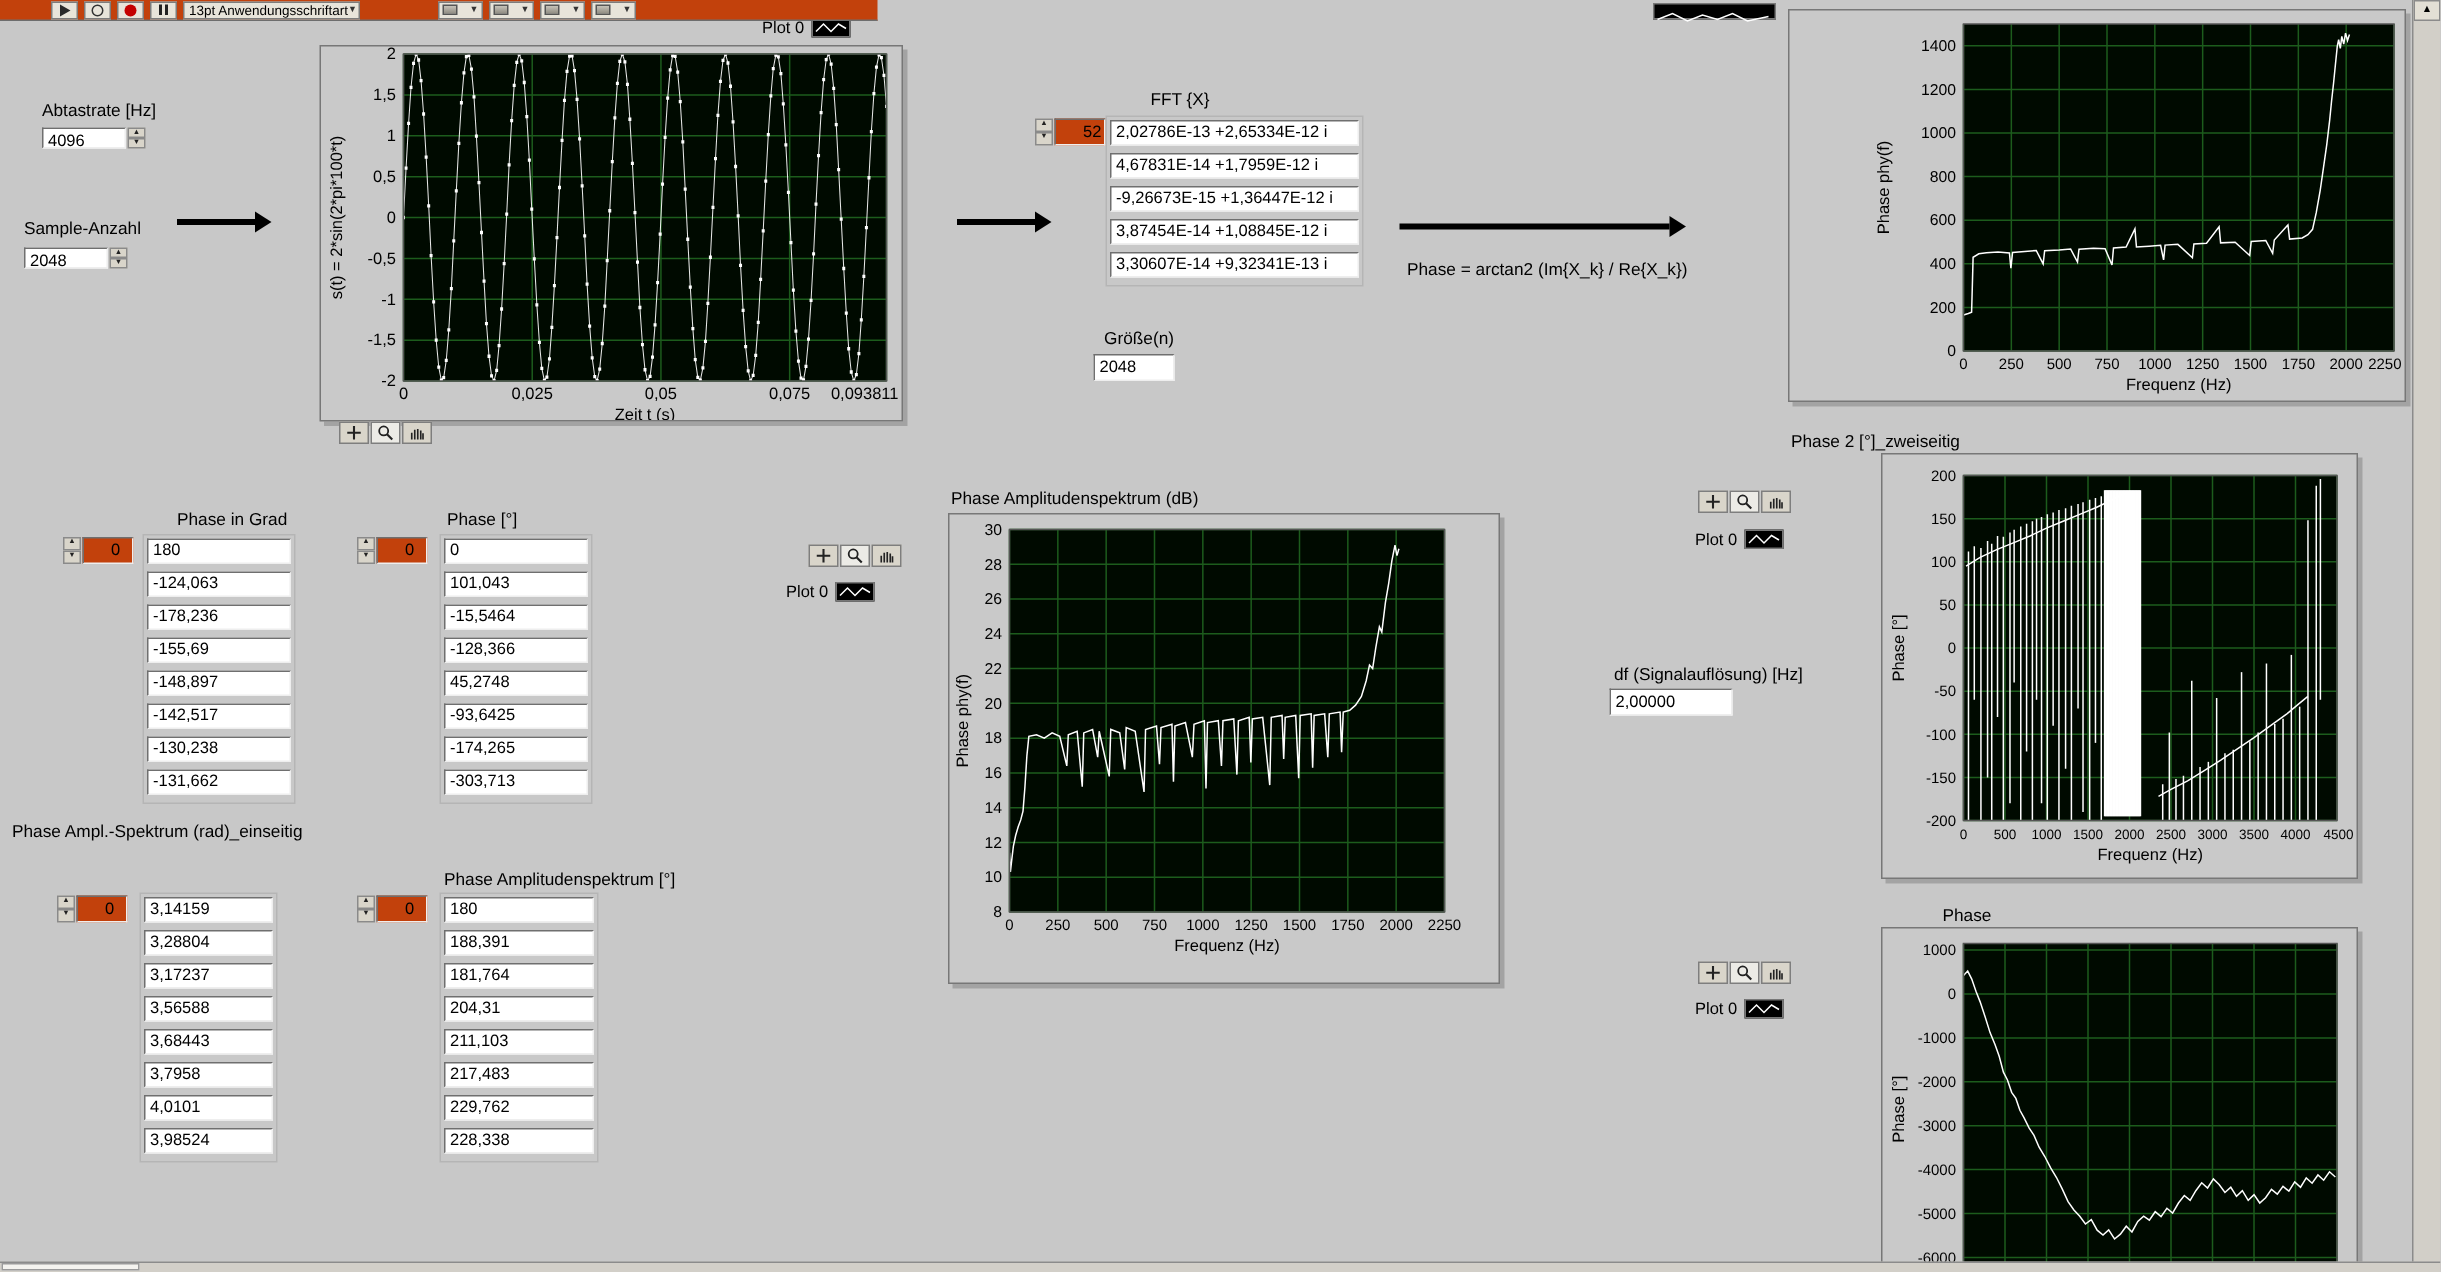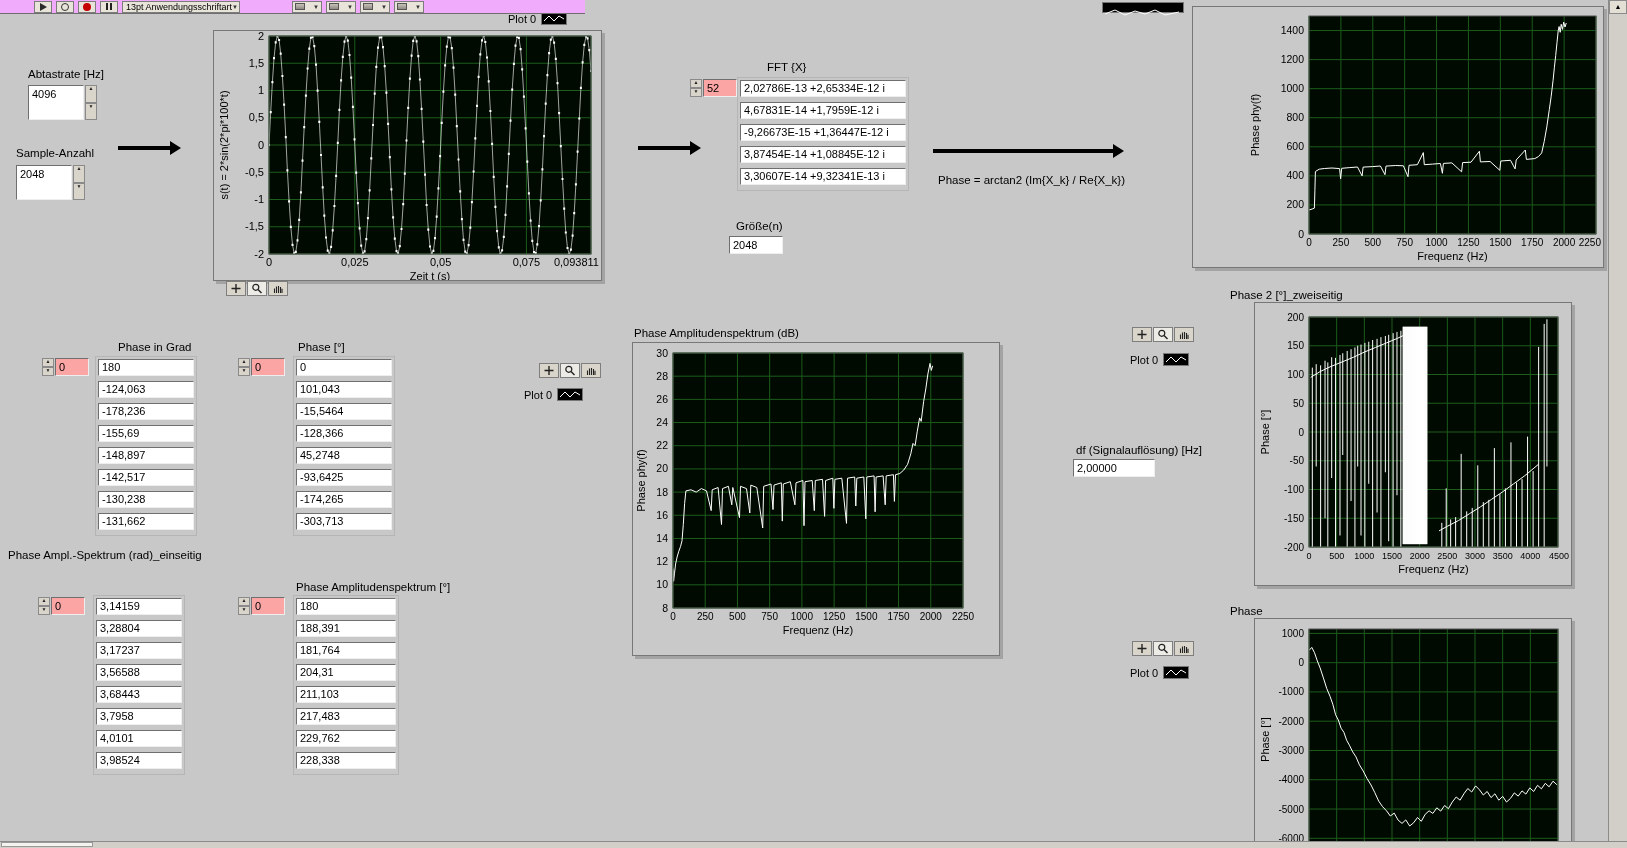--- a/index.html
+++ b/index.html
@@ -1,40 +1,40 @@
 <!DOCTYPE html>
 <html><head>
 <meta charset="utf-8">
 <style>
 *{margin:0;padding:0;box-sizing:border-box}
 html,body{width:1627px;height:848px;overflow:hidden}
 body{background:#c8c8c8;font-family:"Liberation Sans","DejaVu Sans",sans-serif;position:relative;color:#000}
 .abs{position:absolute}
 .lv-label{position:absolute;font-size:11.5px;white-space:nowrap}
-.toolbar{position:absolute;left:0;top:0;width:585px;height:14px;background:#f0abfc;border-bottom:1px solid #6e6e6e;display:flex;align-items:center;gap:4px;padding-left:34px;z-index:5}
+.toolbar{position:absolute;left:0;top:0;width:585px;height:14px;background:#c2410c;border-bottom:1px solid #6e6e6e;display:flex;align-items:center;gap:4px;padding-left:34px;z-index:5}
 .tb-btn{width:18px;height:12px;background:#e8e4da;border:1px solid #7c7c7c;display:flex;align-items:center;justify-content:center;padding:0;cursor:pointer}
 .run-tri{width:0;height:0;border-left:7px solid #2a2a2a;border-top:4px solid transparent;border-bottom:4px solid transparent}
 .cont-circ{width:8px;height:8px;border:1.5px solid #333;border-radius:50%}
 .abort-dot{width:8px;height:8px;border-radius:50%;background:#c40000}
 .pause-bars{display:flex;gap:2px}
 .pause-bars i{display:block;width:2px;height:7px;background:#222}
 .font-ring{height:12px;width:118px;background:#e8e4da;border:1px solid #7c7c7c;display:flex;align-items:center;justify-content:space-between;padding:0 3px;font-size:9px;white-space:nowrap;overflow:hidden;cursor:pointer}
 .fr-caret{font-size:6px;color:#333}
 .tb-dd{height:12px;width:30px;background:#e8e4da;border:1px solid #7c7c7c;display:flex;align-items:center;justify-content:space-between;padding:0 2px;cursor:pointer}
 .dd-ico{width:10px;height:7px;border:1px solid #555;background:linear-gradient(#c6c2b8,#8f8b82)}
 .cell{height:17px;background:#fff;border:1px solid;border-color:#6f6f6f #eee #eee #6f6f6f;font-size:11px;line-height:15px;padding-left:3px;white-space:nowrap;overflow:hidden;margin-bottom:5px}
 .array-col{position:absolute;border:1px solid #b5b5b5;padding:2px 2px 0 2px}
 .array-col .cell{width:100%}
 .idx-ctrl{position:absolute;height:18px;display:flex}
 .idx-spin,.num-spin{width:12px;display:flex;flex-direction:column}
 .idx-spin{margin-right:1px}
 .num-spin{margin-left:1px}
 .idx-spin b,.num-spin b{flex:1;background:#d9d5ca;border:1px solid #8a8a8a;font-size:5px;line-height:5px;text-align:center;color:#222;font-weight:normal;cursor:pointer}
-.idx-val{width:34px;background:#fca5a5;border:1px solid;border-color:#6f6f6f #eee #eee #6f6f6f;font-size:11px;line-height:16px;padding-left:3px}
-.num-ctrl{position:absolute;height:35px;display:flex}
+.idx-val{width:34px;background:#c2410c;border:1px solid;border-color:#6f6f6f #eee #eee #6f6f6f;font-size:11px;line-height:16px;padding-left:18px}
+.num-ctrl{position:absolute;height:14px;display:flex}
 .num-val{width:56px;background:#fff;border:1px solid;border-color:#6f6f6f #eee #eee #6f6f6f;font-size:11px;line-height:16px;padding-left:3px}
 .ind-box{position:absolute;background:#fff;border:1px solid;border-color:#6f6f6f #eee #eee #6f6f6f;font-size:11px;line-height:16px;padding-left:3px;height:18px}
 .legend{position:absolute;display:flex;align-items:center;gap:5px;font-size:11px}
 .lg-sample{width:26px;height:13px;background:#000;border:1px solid #777;display:flex;align-items:center}
 .palette{position:absolute;display:flex;gap:1px}
 .pal-btn{width:20px;height:15px;background:#d9d5ca;border:1px solid #7e7e7e;display:flex;align-items:center;justify-content:center;padding:0;cursor:pointer}
 .pal-btn.mid{background:#ecebe6}
 .chart{position:absolute;background:#c9c9c9;border:1px solid #777;box-shadow:3px 3px 0 #a3a3a3}
 .chart svg{display:block;font-family:inherit}
 .arrow{position:absolute;display:flex;align-items:center}
@@ -381,21 +381,21 @@
       <text x="35" y="36.68181818181819" text-anchor="end" font-size="10.5" fill="#000">28</text>
       <text x="35" y="13.5" text-anchor="end" font-size="10.5" fill="#000">30</text>
       <text x="185" y="291" text-anchor="middle" font-size="11" fill="#000">Frequenz (Hz)</text>
       <text x="12" y="137.5" text-anchor="middle" font-size="11" fill="#000" transform="rotate(-90 12 137.5)">Phase phy(f)</text>
     </svg>
   </div>
 
 <div class="lv-label" style="left:1076px;top:444px">df (Signalauflösung) [Hz]</div>
 <div class="ind-box" style="left:1073px;top:459px;width:82px">2,00000</div>
 
-<div class="lv-label" style="left:1230px;top:289px">Phase 2 [°]_zweiseitig</div>
+<div class="lv-label" style="left:1194px;top:289px">Phase 2 [°]_zweiseitig</div>
 <div class="palette" style="left:1132px;top:327px">
   <button class="pal-btn">
       <svg width="12" height="11">
         <path d="M6 1v9M1.5 5.5h9" stroke="#222" stroke-width="1.4" fill="none"></path>
       </svg>
     </button>
   <button class="pal-btn mid">
       <svg width="12" height="11">
         <circle cx="4.8" cy="4.3" r="3" stroke="#222" fill="none" stroke-width="1.2"></circle>
         <path d="M7 6.5L10.5 10" stroke="#222" stroke-width="1.4"></path>
@@ -594,21 +594,21 @@
     <div class="cell">180</div>
     <div class="cell">188,391</div>
     <div class="cell">181,764</div>
     <div class="cell">204,31</div>
     <div class="cell">211,103</div>
     <div class="cell">217,483</div>
     <div class="cell">229,762</div>
     <div class="cell">228,338</div>
   </div>
 
-<div class="lv-label" style="left:1230px;top:605px">Phase</div>
+<div class="lv-label" style="left:1295px;top:605px">Phase</div>
 <div class="palette" style="left:1132px;top:641px">
   <button class="pal-btn">
       <svg width="12" height="11">
         <path d="M6 1v9M1.5 5.5h9" stroke="#222" stroke-width="1.4" fill="none"></path>
       </svg>
     </button>
   <button class="pal-btn mid">
       <svg width="12" height="11">
         <circle cx="4.8" cy="4.3" r="3" stroke="#222" fill="none" stroke-width="1.2"></circle>
         <path d="M7 6.5L10.5 10" stroke="#222" stroke-width="1.4"></path>

